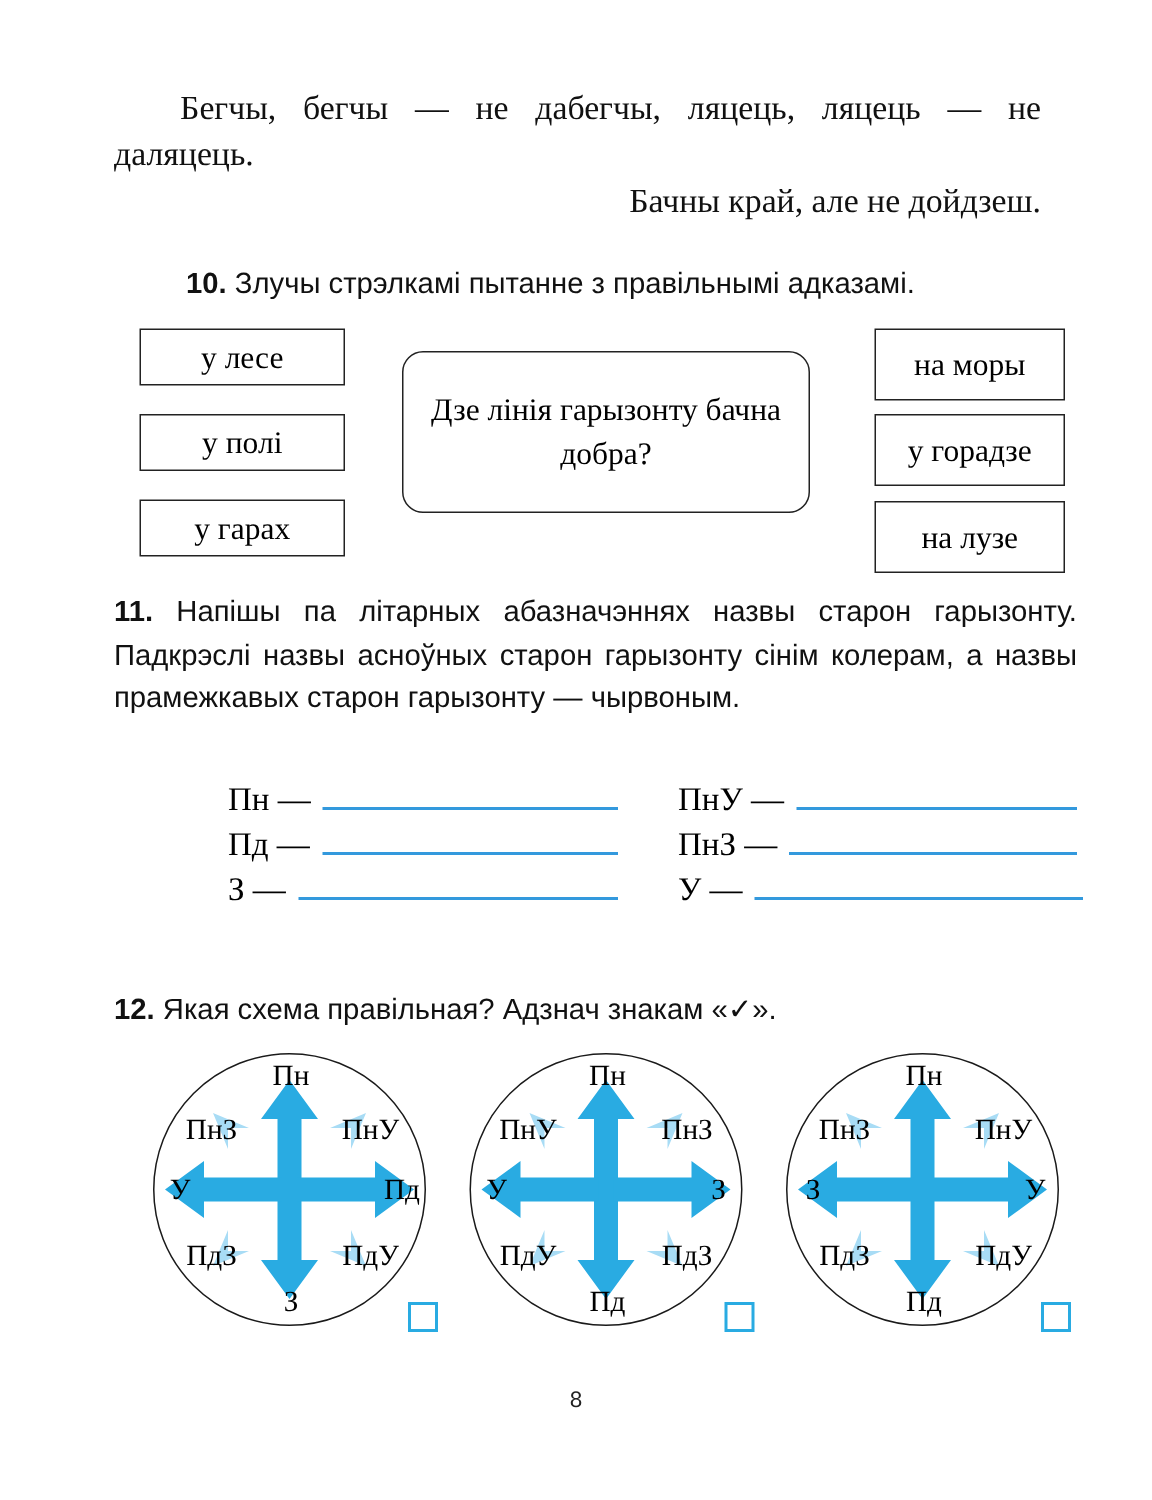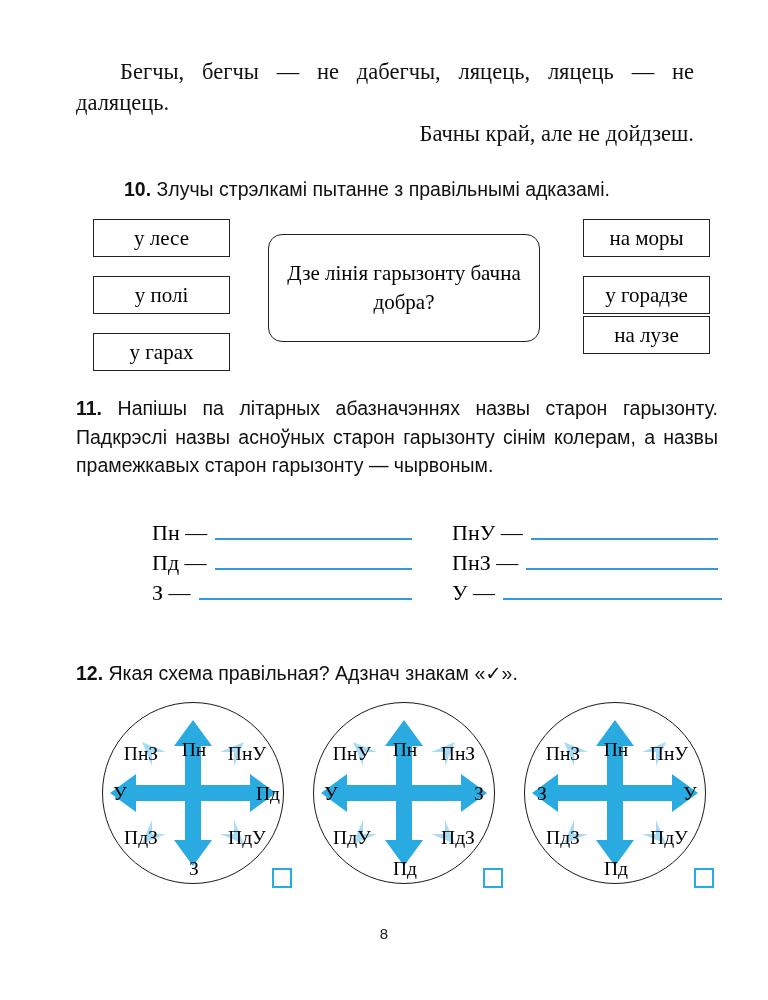--- a/index.html
+++ b/index.html
@@ -67,28 +67,28 @@
     border: 1.6px solid #222;
     background: #fff;
     font-family: "Liberation Serif", serif;
     font-size: 21px;
     display: flex;
     align-items: center;
     justify-content: center;
     color: #000;
   }
   .left-box  { left: 93px;  width: 137px; height: 38px; }
-  .right-box { left: 583px; width: 127px; height: 38px; }
+  .right-box { left: 583px; width: 127px; height: 48px; }
 
   #opt-l0 { top: 219px; align-items: center; }
   #opt-l1 { top: 276px; }
   #opt-l2 { top: 333px; }
   #opt-r0 { top: 219px; }
   #opt-r1 { top: 276px; }
-  #opt-r2 { top: 316px; text-align: center; }
+  #opt-r2 { top: 334px; text-align: center; }
 
   #question-box {
     position: absolute;
     left: 268px;
     top: 234px;
     width: 272px;
     height: 108px;
     box-sizing: border-box;
     border: 1.6px solid #222;
     border-radius: 14px;
@@ -171,21 +171,21 @@
   }
   .c-label {
     position: absolute;
     font-family: "Liberation Serif", serif;
     font-size: 19.5px;
     line-height: 19.5px;
     color: #000;
     white-space: nowrap;
     text-align: center;
   }
-  .c-n  { left: 0;   right: 0;  top: 8px; margin-top: 32px;  }
+  .c-n  { left: 0;   right: 0;  top: 8px;  }
   .c-s  { left: 0;   right: 0;  top: 159px; }
   .c-w  { left: 2px;  top: 84px; width: 44px; }
   .c-e  { right: 2px; top: 84px; width: 44px; }
   .c-nw { left: 10px;  top: 44px; width: 70px; }
   .c-ne { right: 10px; top: 44px; width: 70px; }
   .c-sw { left: 10px;  top: 128px; width: 70px; }
   .c-se { right: 10px; top: 128px; width: 70px; }
 
   .check-box {
     position: absolute;

